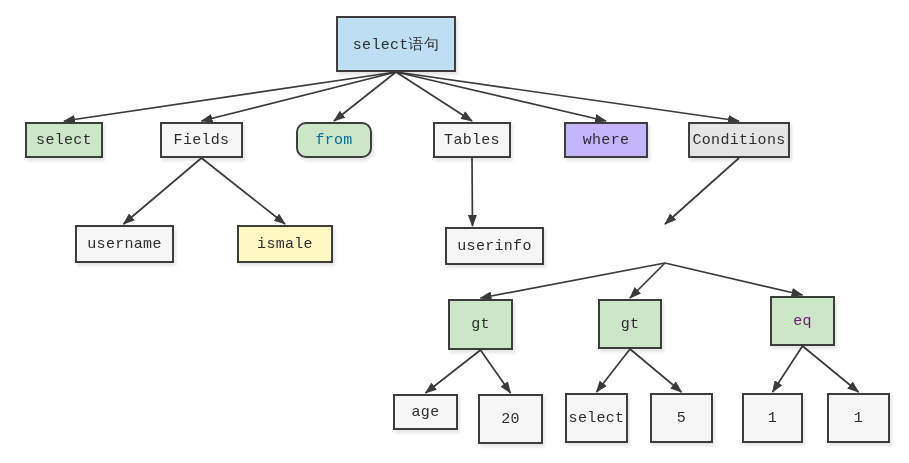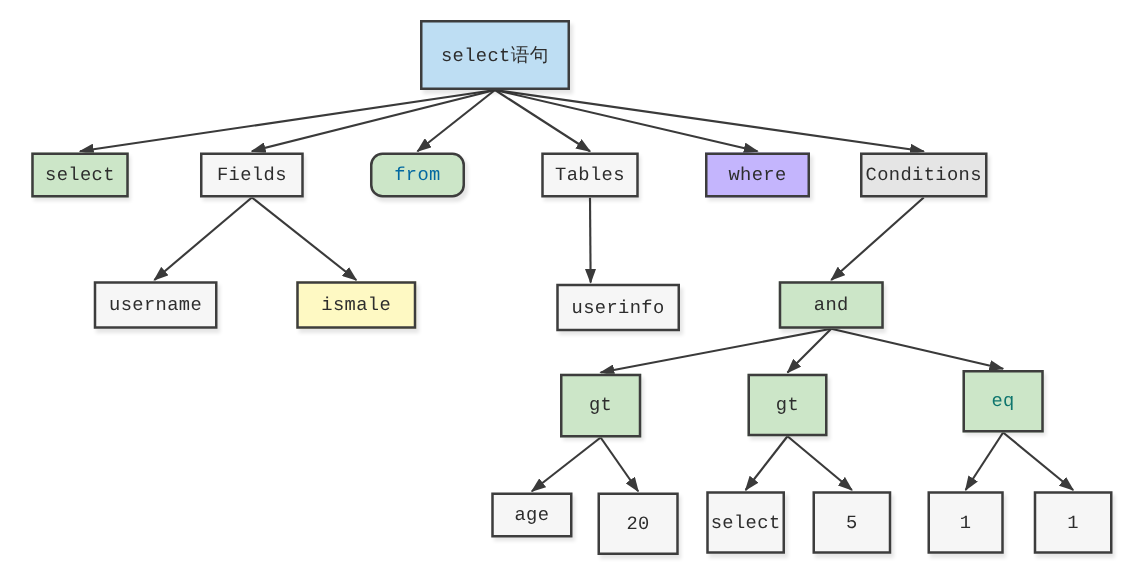--- a/index.html
+++ b/index.html
@@ -88,30 +88,27 @@
   </div>
   <div class="node" style="left: 75px; top: 225px; width: 99px; height: 38px; background: rgb(246, 246, 246); border-color: rgb(61, 61, 61); border-width: 2px; color: rgb(45, 45, 45); align-items: center;">
     <span>username</span>
   </div>
   <div class="node" style="left: 237px; top: 225px; width: 96px; height: 38px; background: #fef9c3; border-color: rgb(61, 61, 61); border-width: 2px; color: rgb(45, 45, 45);">
     <span>ismale</span>
   </div>
   <div class="node" style="left: 423px; top: 227px; width: 99px; height: 38px; background: rgb(246, 246, 246); border-color: rgb(61, 61, 61); border-width: 2px; color: rgb(45, 45, 45); margin-left: 22px;">
     <span>userinfo</span>
   </div>
-  <div class="node" style="left: 623px; top: 225px; width: 84px; height: 38px; background: rgb(204, 230, 200); border-color: rgb(61, 61, 61); border-width: 2px; color: rgb(45, 45, 45);">
-    <span>and</span>
-  </div>
   <div class="node" style="left: 448px; top: 299px; width: 65px; height: 51px; background: rgb(204, 230, 200); border-color: rgb(61, 61, 61); border-width: 2px; color: rgb(45, 45, 45);">
     <span>gt</span>
   </div>
   <div class="node" style="left: 598px; top: 299px; width: 64px; height: 50px; background: rgb(204, 230, 200); border-color: rgb(61, 61, 61); border-width: 2px; color: rgb(45, 45, 45);">
     <span>gt</span>
   </div>
-  <div class="node" style="left: 770px; top: 296px; width: 65px; height: 50px; background: rgb(204, 230, 200); border-color: rgb(61, 61, 61); border-width: 2px; color: #0f766e;">
+  <div class="node" style="left: 770px; top: 296px; width: 65px; height: 50px; background: rgb(204, 230, 200); border-color: rgb(61, 61, 61); border-width: 2px; color: #701a75;">
     <span>eq</span>
   </div>
   <div class="node" style="left: 393px; top: 394px; width: 65px; height: 36px; background: rgb(246, 246, 246); border-color: rgb(61, 61, 61); border-width: 2px; color: rgb(45, 45, 45);">
     <span>age</span>
   </div>
   <div class="node" style="left: 478px; top: 394px; width: 65px; height: 50px; background: rgb(246, 246, 246); border-color: rgb(61, 61, 61); border-width: 2px; color: rgb(45, 45, 45);">
     <span>20</span>
   </div>
   <div class="node" style="left: 565px; top: 393px; width: 63px; height: 50px; background: rgb(246, 246, 246); border-color: rgb(61, 61, 61); border-width: 2px; color: rgb(45, 45, 45);">
     <span>select</span>

